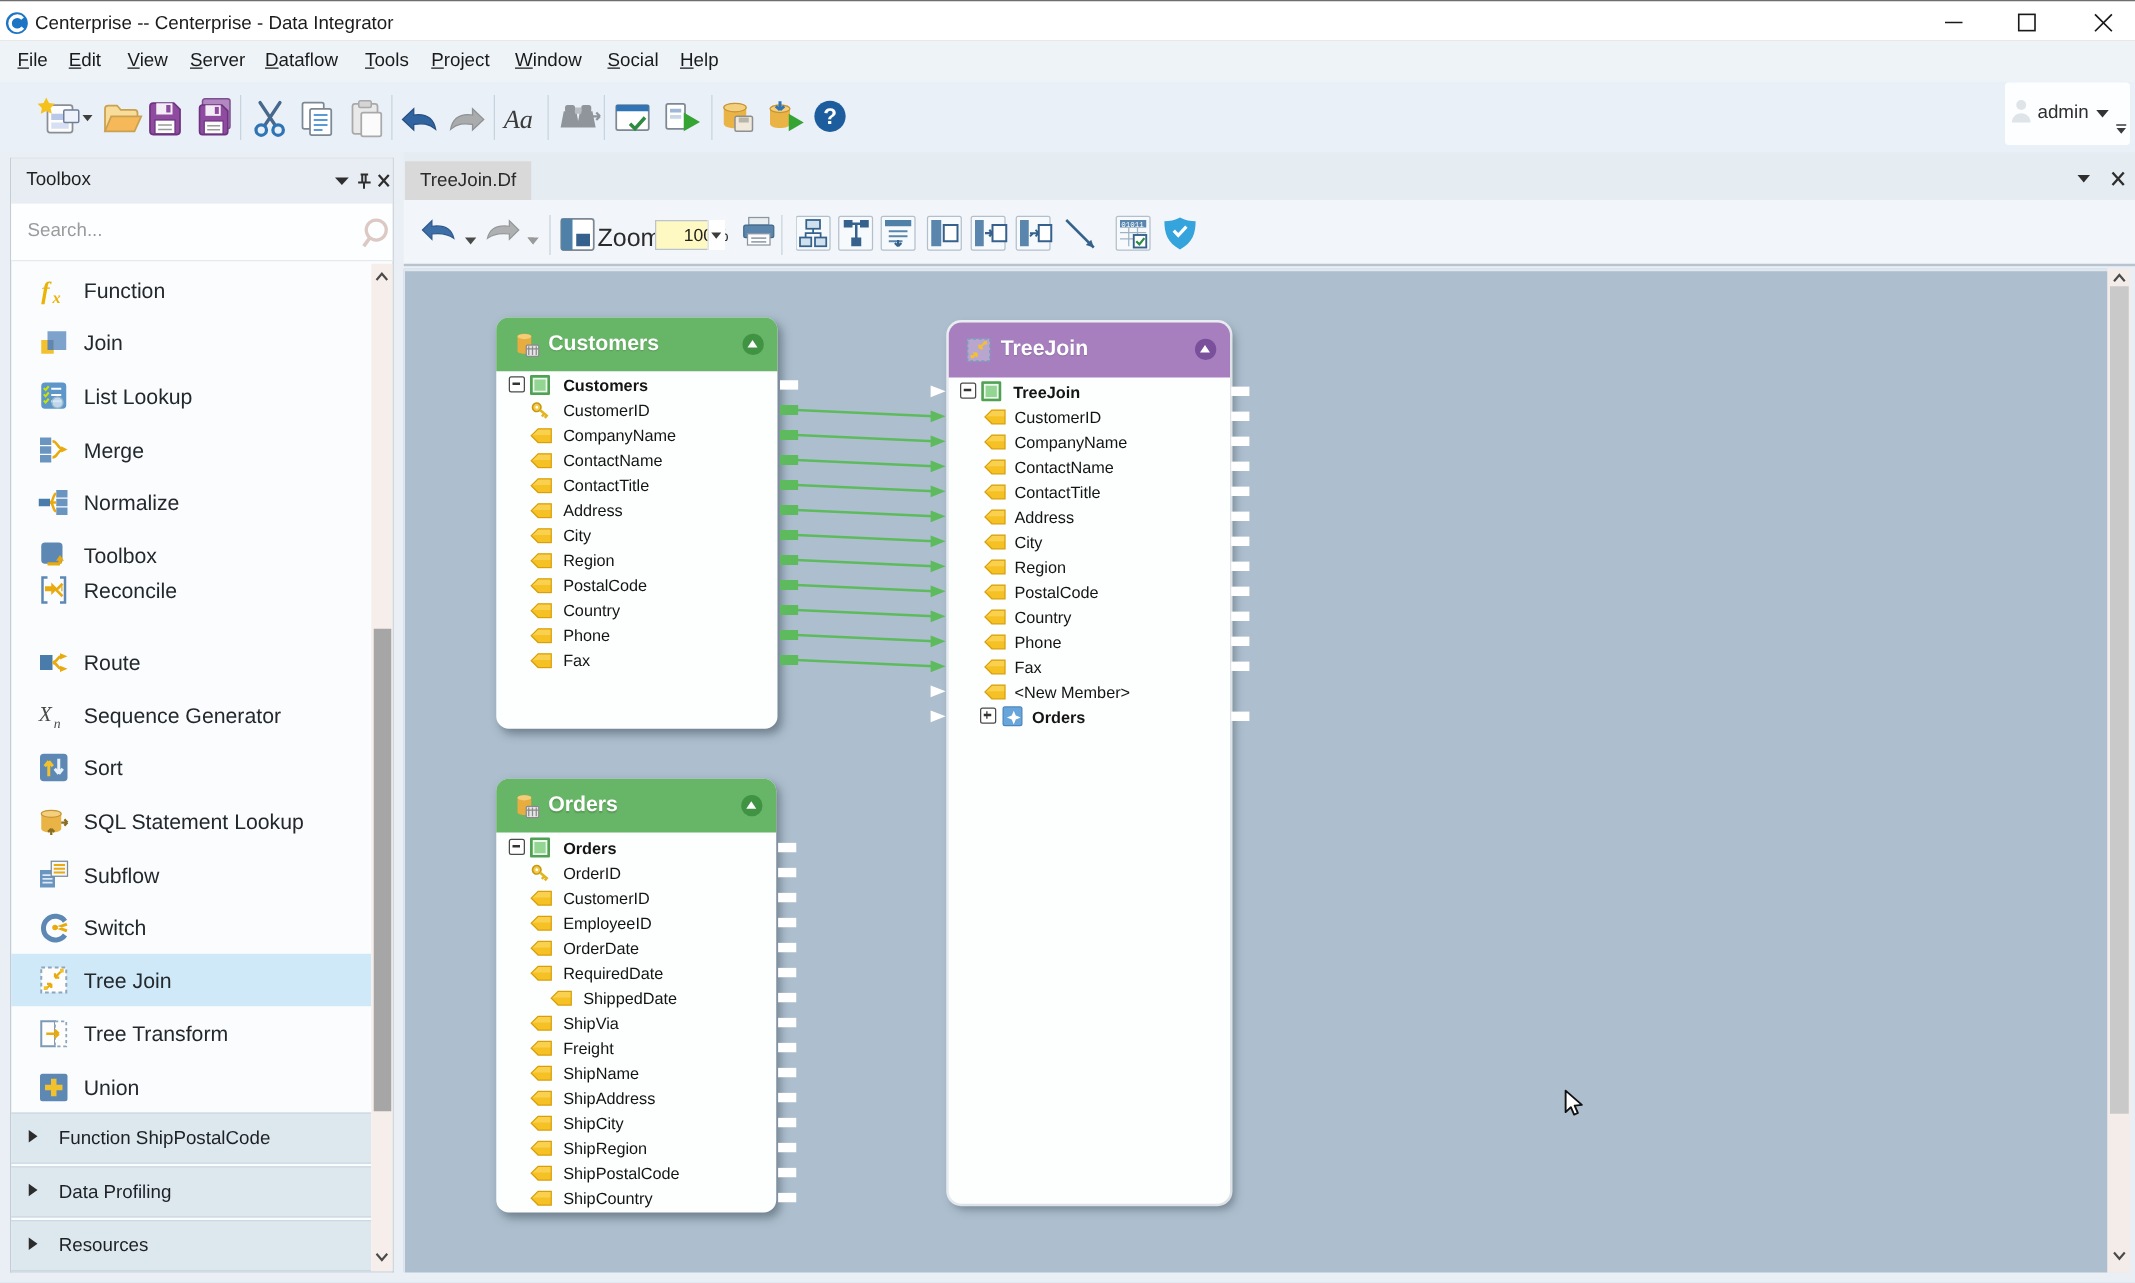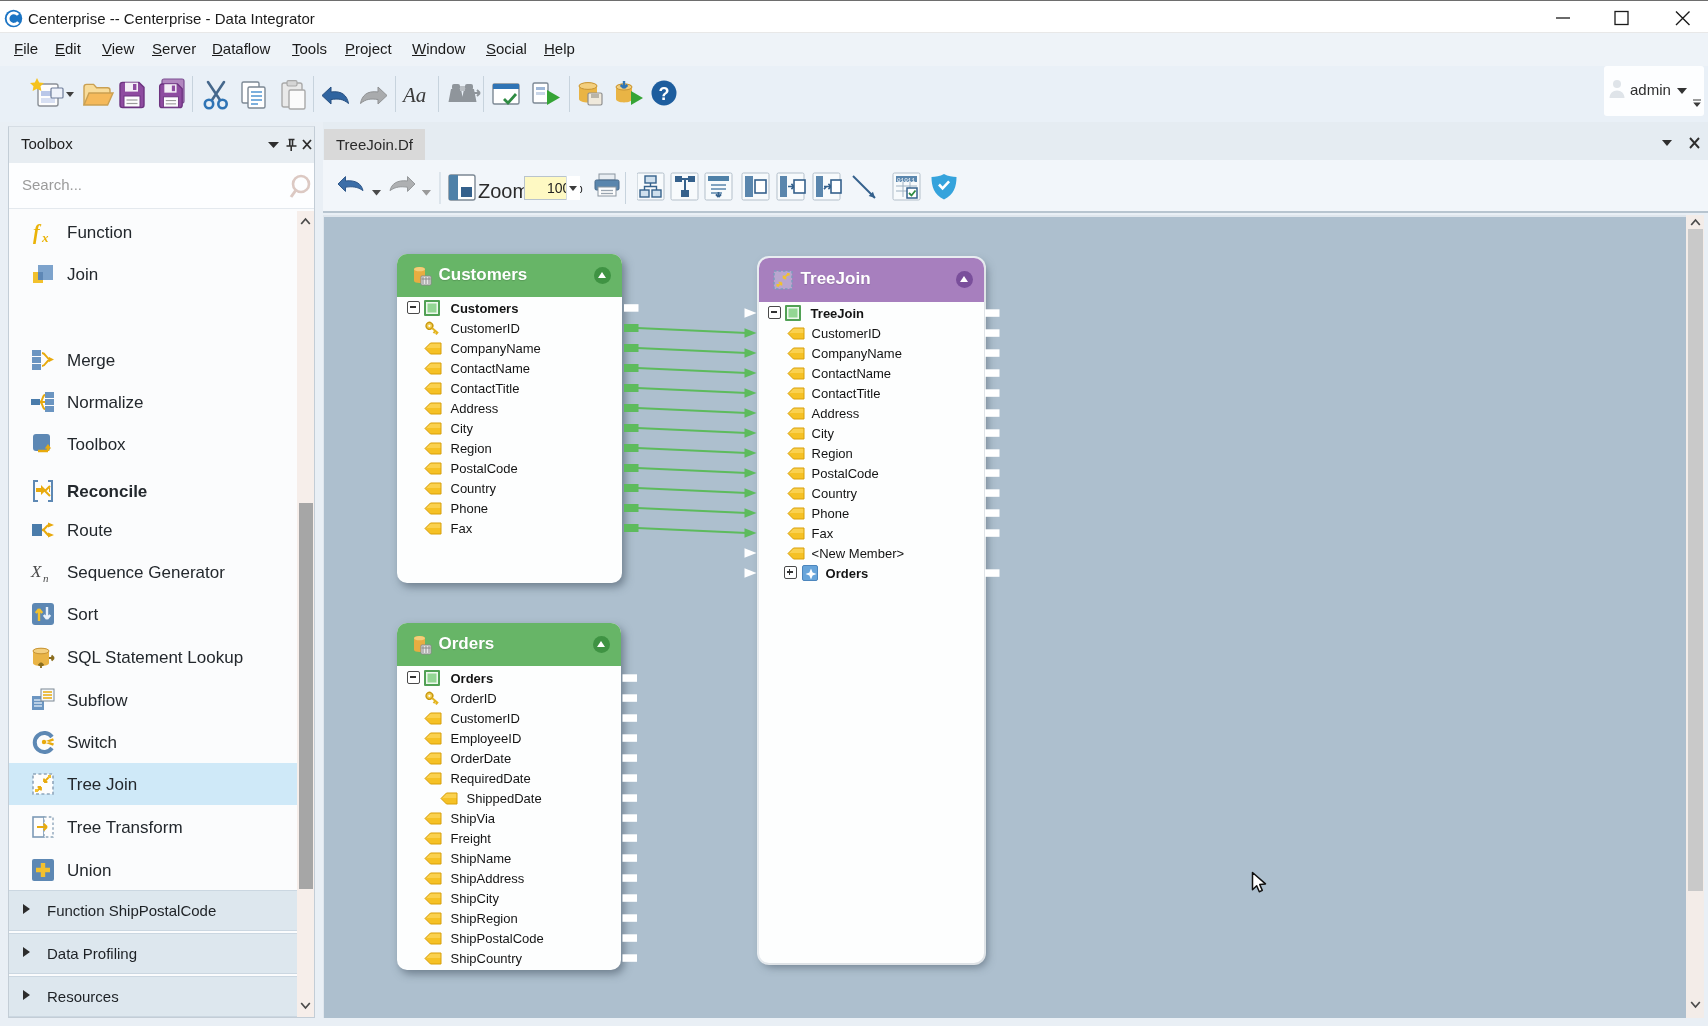--- a/index.html
+++ b/index.html
@@ -202,20 +202,35 @@
       <div class="tx">Function</div>
     </div>
     <div class="tbitem" style="top:126px;">
       <div class="ic"><svg viewBox="0 0 26 26" width="26" height="26">
           <rect x="8" y="4" width="15" height="15" fill="#7da3cc"></rect>
           <rect x="3" y="11" width="10" height="11" fill="#f2c12d"></rect>
           <rect x="8" y="11" width="5" height="8" fill="#5e87b5"></rect>
         </svg></div>
       <div class="tx">Join</div>
     </div>
+    <div class="tbitem" style="top:169px;">
+      <div class="ic"><svg viewBox="0 0 26 26" width="26" height="26">
+          <rect x="3" y="2" width="20" height="21" rx="3" fill="#5d96c8"></rect>
+          <g stroke="#fff" stroke-width="1.6">
+            <line x1="11" y1="7" x2="19" y2="7"></line>
+            <line x1="11" y1="12" x2="19" y2="12"></line>
+            <line x1="11" y1="17" x2="19" y2="17"></line>
+          </g>
+          <g stroke="#c9e400" stroke-width="1.6" fill="none">
+            <path d="M5 6.5l1.5 1.5 2.5-3M5 11.5l1.5 1.5 2.5-3M5 16.5l1.5 1.5 2.5-3"></path>
+          </g>
+          <circle cx="16" cy="18" r="4.5" fill="#cfe3f3" opacity=".85" stroke="#9db8cc"></circle>
+        </svg></div>
+      <div class="tx">List Lookup</div>
+    </div>
     <div class="tbitem" style="top:212px;">
       <div class="ic"><svg viewBox="0 0 26 26" width="26" height="26">
           <g fill="#6b95c1">
             <rect x="2" y="3" width="9" height="6"></rect>
             <rect x="2" y="10" width="9" height="6"></rect>
             <rect x="2" y="17" width="9" height="6"></rect>
           </g>
           <g stroke="#e8aa0d" stroke-width="2" fill="none">
             <path d="M12 6c4 0 4 6 8 6M12 19c4 0 4-6 8-6"></path>
           </g>
@@ -238,21 +253,21 @@
       <div class="tx">Normalize</div>
     </div>
     <div class="tbitem" style="top:296px;">
       <div class="ic"><svg viewBox="0 0 26 26" width="26" height="26">
           <rect x="3" y="3" width="17" height="17" rx="3" fill="#5d88b4"></rect>
           <path d="M8 20h10M18 20v-4" stroke="#e8aa0d" stroke-width="2.6" fill="none"></path>
           <path d="M18 13l3.2 4.5H14.8z" fill="#e8aa0d"></path>
         </svg></div>
       <div class="tx">Toolbox</div>
     </div>
-    <div class="tbitem" style="top:343px;font-weight:bold;">
+    <div class="tbitem" style="top:324px;">
       <div class="ic"><svg viewBox="0 0 26 26" width="26" height="26">
           <g stroke="#5d88b4" stroke-width="2" fill="none">
             <path d="M8 3H4v20h4M18 3h4v20h-4"></path>
           </g>
           <path d="M6 10h5v-3l5 5-5 5v-3H6zM20 10h-1v4h1" fill="#e8aa0d"></path>
           <path d="M20 8l-5 5 5 5" stroke="#e8aa0d" stroke-width="2" fill="none"></path>
         </svg></div>
       <div class="tx">Reconcile</div>
     </div>
     <div class="tbitem" style="top:382px;">

